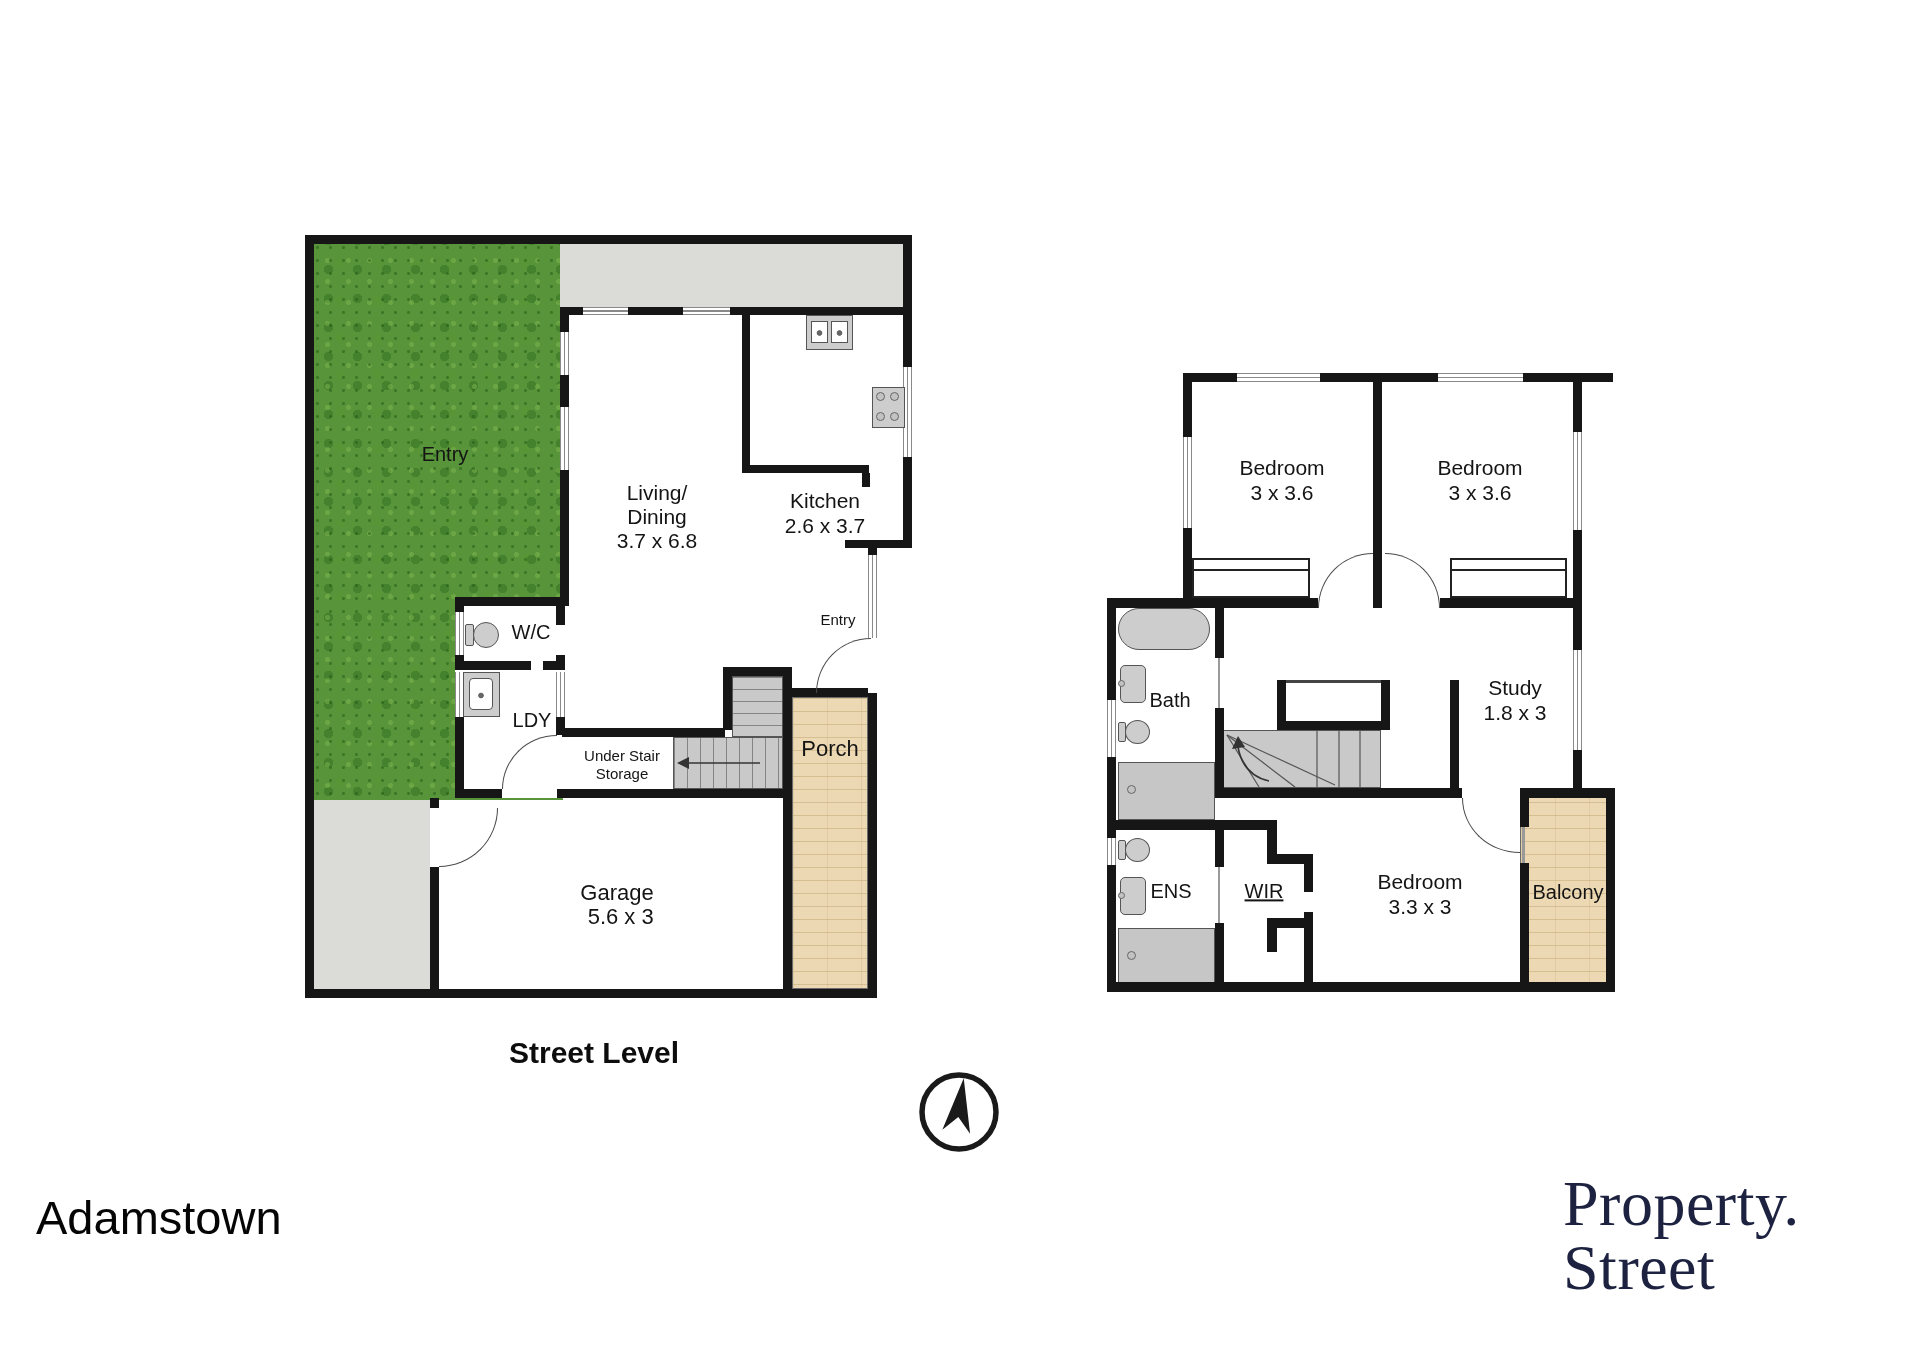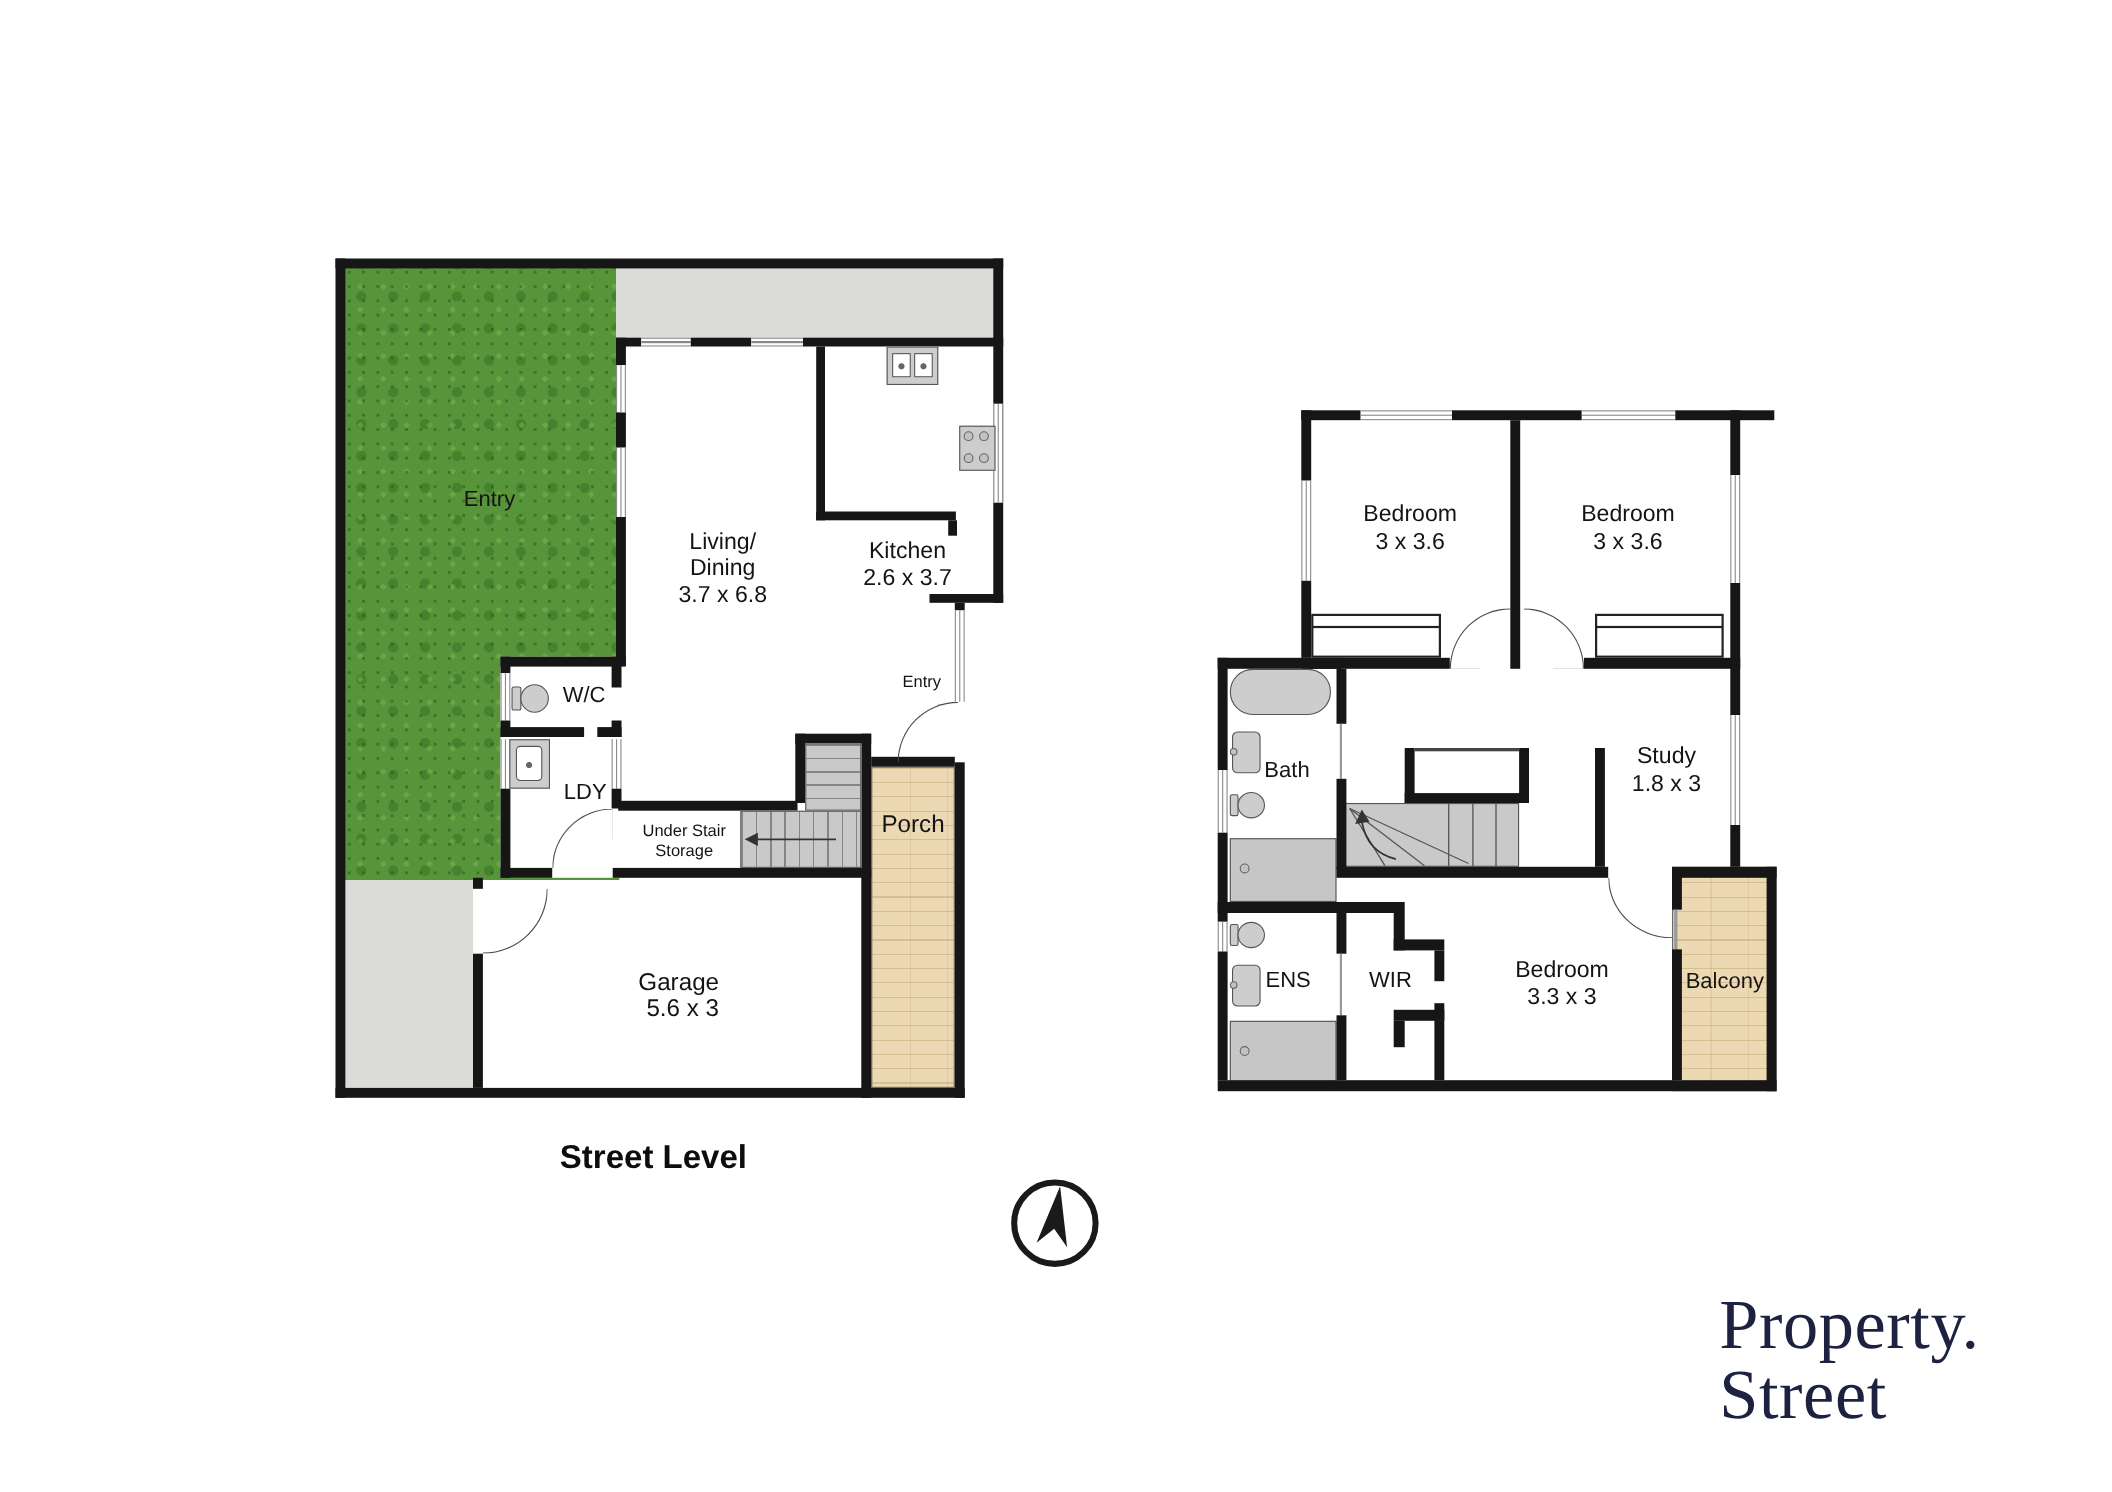--- a/index.html
+++ b/index.html
@@ -290,40 +290,41 @@
     <div class="lbl" style="left:63px;top:328px;font-size:20px;">
       <div>Bath</div>
     </div>
     <div class="lbl" style="left:408px;top:327px;font-size:21px;line-height:25px;">
       <div>Study</div>
       <div>1.8 x 3</div>
     </div>
     <div class="lbl" style="left:64px;top:519px;font-size:20px;">
       <div>ENS</div>
     </div>
-    <div class="lbl" style="left:157px;top:519px;font-size:20px;">
+    <div class="lbl" style="left:157px;top:519px;font-size:20px;text-decoration:underline;">
       <div>WIR</div>
     </div>
     <div class="lbl" style="left:313px;top:521px;font-size:21px;line-height:25px;">
       <div>Bedroom</div>
       <div>3.3 x 3</div>
     </div>
     <div class="lbl" style="left:461px;top:520px;font-size:20px;">
       <div>Balcony</div>
     </div>
   </div>
 
   <div class="title" style="left:434px;top:1036px;">Street Level</div>
 
   <svg class="overlay" width="92" height="92" style="left:913px;top:1066px;">
     <circle cx="46" cy="46" r="37" fill="#fff" stroke="#1a1a1a" stroke-width="5.5"></circle>
     <polygon points="46,12 60,66 46,51 32,66" fill="#1a1a1a" transform="rotate(8 46 46)"></polygon>
   </svg>
 
   <div id="address">
+    <div>Adamstown</div>
   </div>
 
 
   <div id="logo">
     <div>Property.</div>
     <div>Street</div>
   </div>
 </div>
 
 </body></html>

